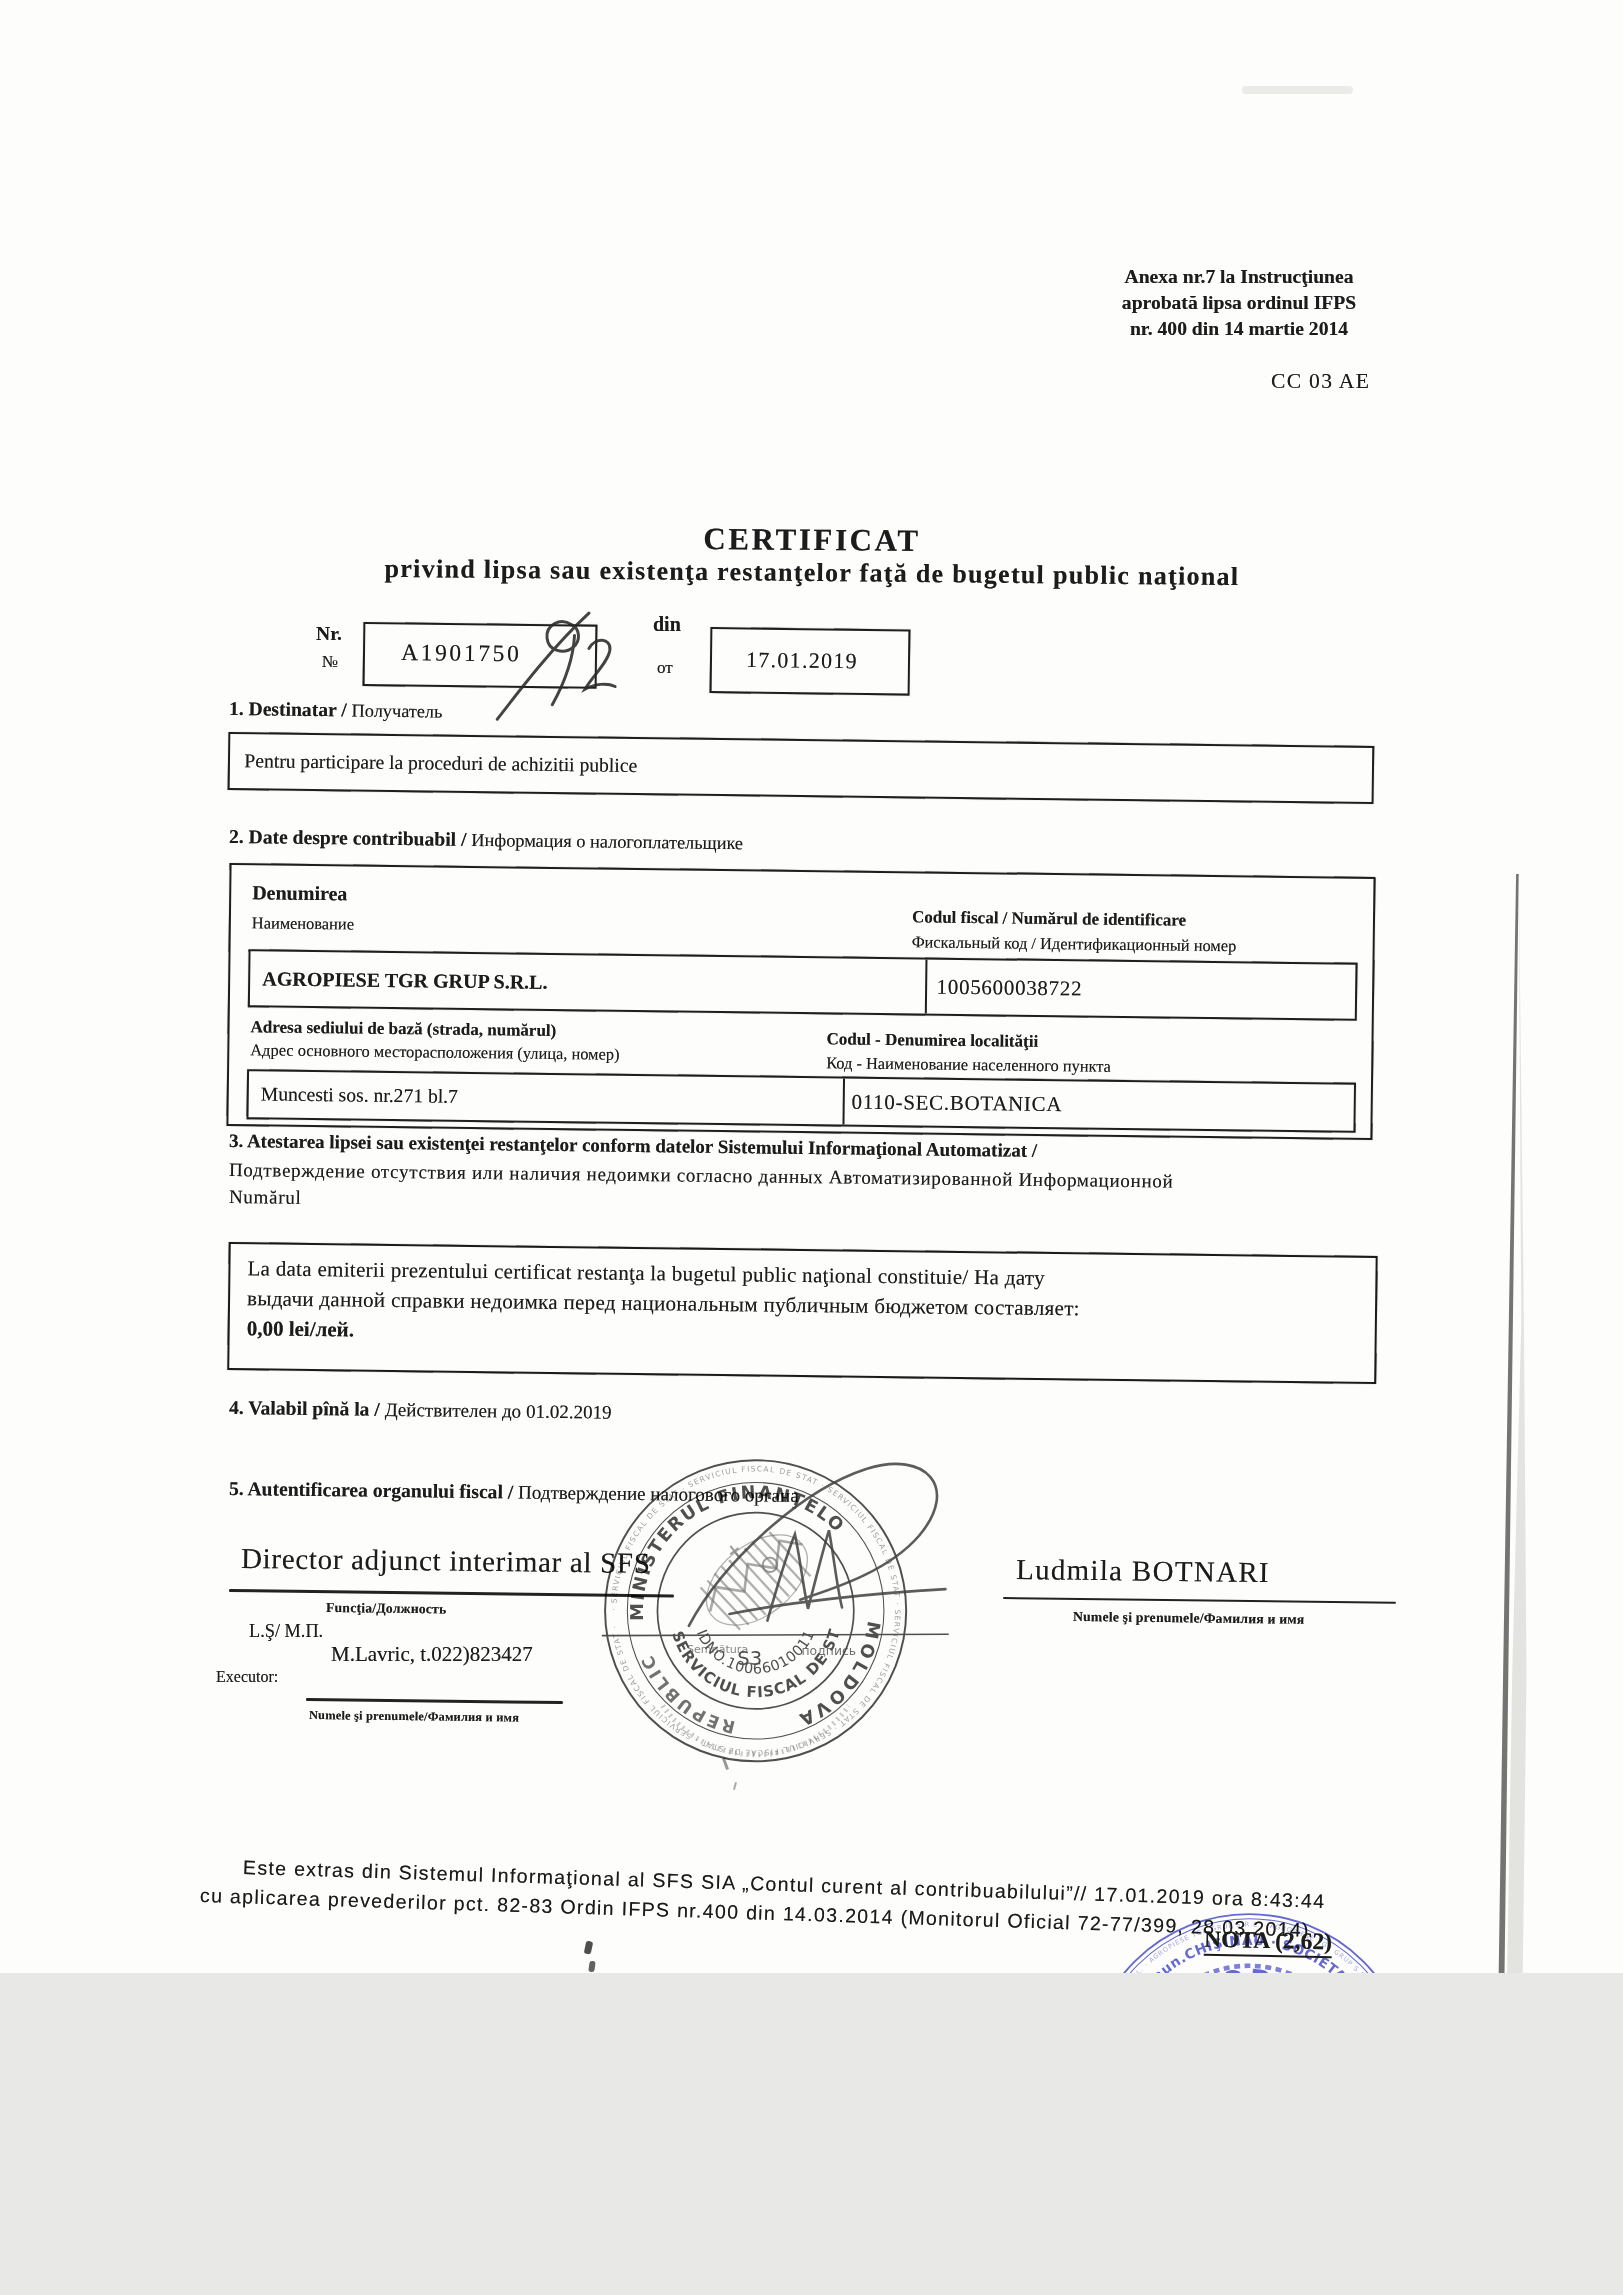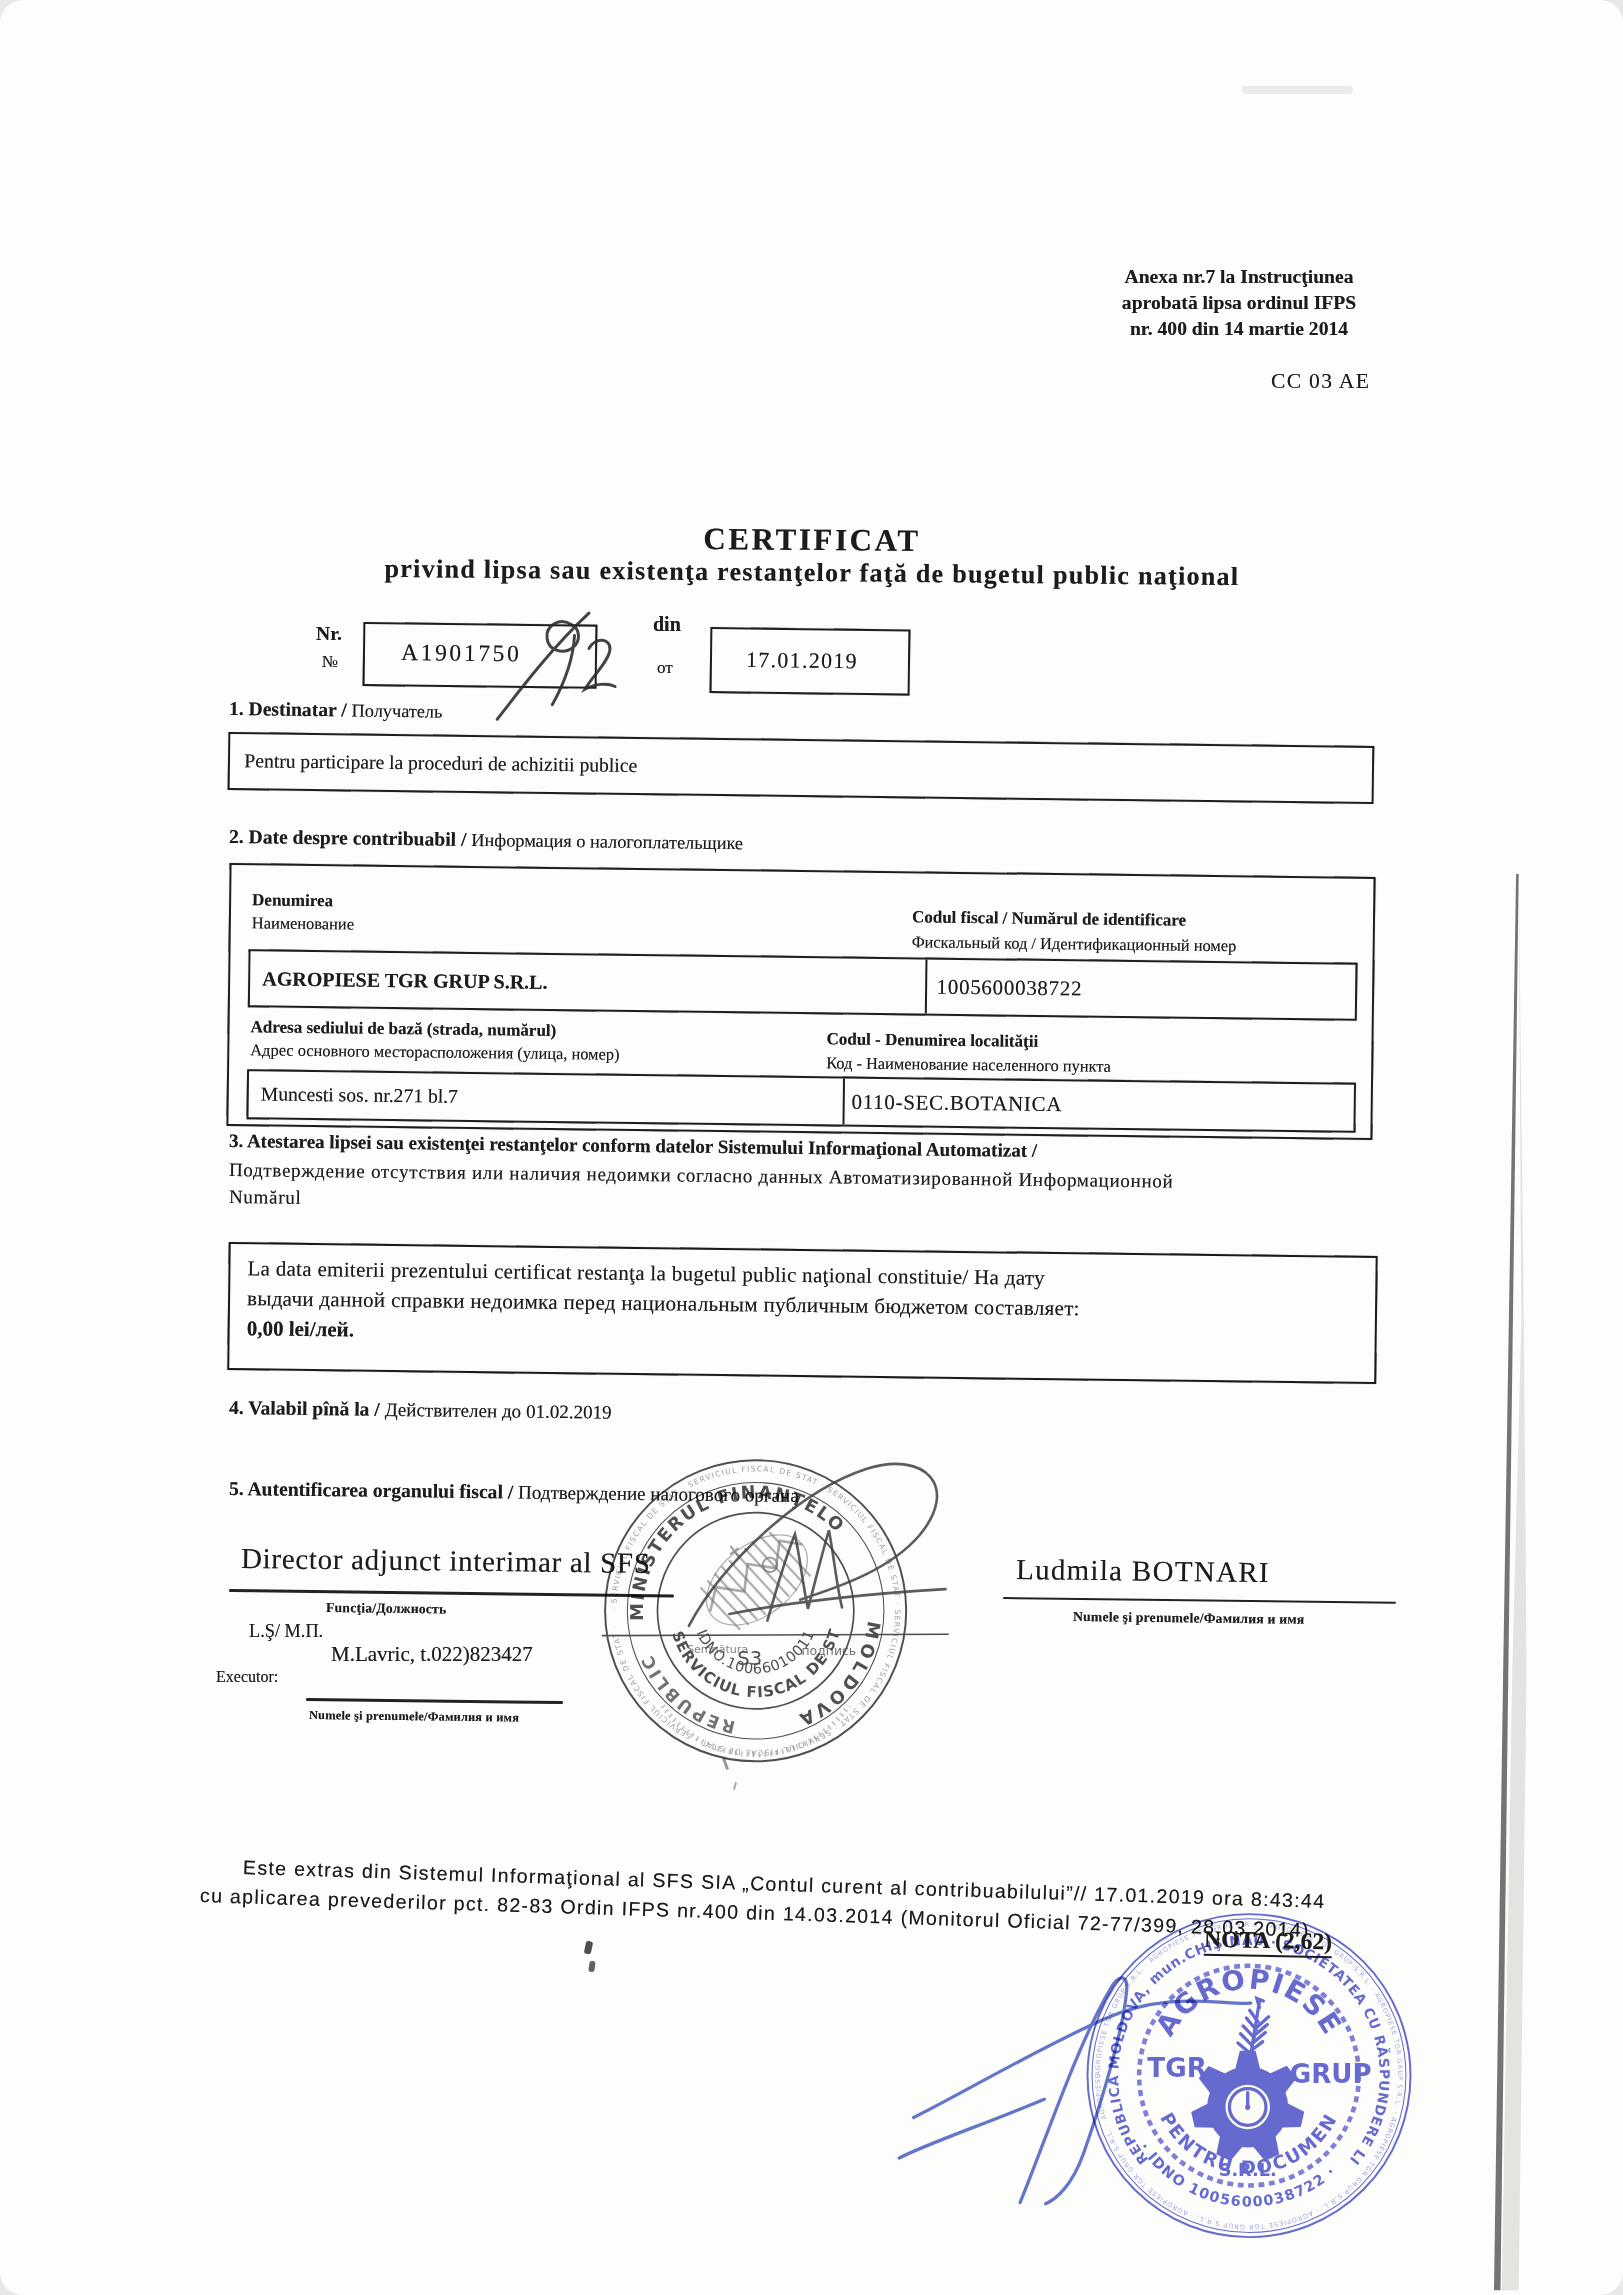--- a/index.html
+++ b/index.html
@@ -1,17 +1,17 @@
 <!DOCTYPE html>
 <html style="font-size:10.5px"><head>
 <meta charset="utf-8">
 <style>
   html,body{margin:0;padding:0;background:#e8e8e6;}
-  #page{position:relative;width:1623px;height:2295px;background:#fdfdfb;overflow:hidden;
-        color:#1c1c1c;font-family:"Liberation Serif",serif;border-radius:23px;}
+  #page{position:relative;width:1623px;height:1973px;background:#fdfdfb;overflow:hidden;
+        color:#1c1c1c;font-family:"Liberation Serif",serif;}
   .abs{position:absolute;}
   .serif{font-family:"Liberation Serif",serif;}
   .sans{font-family:"Liberation Sans",sans-serif;}
   .b{font-weight:bold;}
   .doc{text-shadow:0 0 0.5px rgba(20,20,20,.55);}
   .sk{transform:rotate(.7deg);transform-origin:0 50%;}
   .skc{transform:rotate(.55deg);transform-origin:50% 50%;}
   .sk2{transform:rotate(1.8deg);transform-origin:0 50%;}
   .box{border:2px solid #1e1e1e;box-shadow:0 0 0.7px #333;}
   .uline{background:#222;height:2.6px;border-radius:1.3px;}
@@ -65,21 +65,21 @@
   </div>
   <div class="abs box sk cellcenter" style="left:228px;top:732px;width:1142px;height:54px;">
     <span class="serif doc" style="margin-left:14.4px;font-size:19.6px;">Pentru participare la proceduri de achizitii publice</span>
   </div>
 
   <div class="abs doc sk" style="left:229px;top:826px;font-size:19.6px;">
     <span class="b">2. Date despre contribuabil /</span>
     <span style="font-size:18.3px;">Информация о налогоплательщике</span>
   </div>
   <div class="abs box sk" style="left:228px;top:863px;width:1142px;height:259px;">
-    <div class="abs serif b doc" style="left:21px;top:25px;font-size:17px;text-align:center;">Denumirea</div>
+    <div class="abs serif b doc" style="left:21px;top:16px;font-size:20px;text-align:center;">Denumirea</div>
     <div class="abs serif doc" style="left:21px;top:48px;font-size:16.4px;">Наименование</div>
     <div class="abs serif b doc" style="left:681px;top:34px;font-size:17px;">Codul fiscal / Numărul de identificare</div>
     <div class="abs serif doc" style="left:681px;top:59px;font-size:16.4px;">Фискальный код / Идентификационный номер</div>
     <div class="abs box" style="left:18.3px;top:84px;width:1105px;height:54px;">
       <div class="abs" style="left:675px;top:0;width:0;height:54px;border-left:2px solid #1e1e1e;"></div>
       <div class="abs cellcenter" style="left:0;top:0;width:674px;height:54px;">
         <span class="serif b doc" style="margin-left:11.8px;font-size:20px;">AGROPIESE TGR GRUP S.R.L.</span>
       </div>
       <div class="abs cellcenter" style="left:677px;top:0;width:425px;height:54px;">
         <span class="serif doc" style="margin-left:9.2px;font-size:21px;letter-spacing:0.7px;">1005600038722</span>

